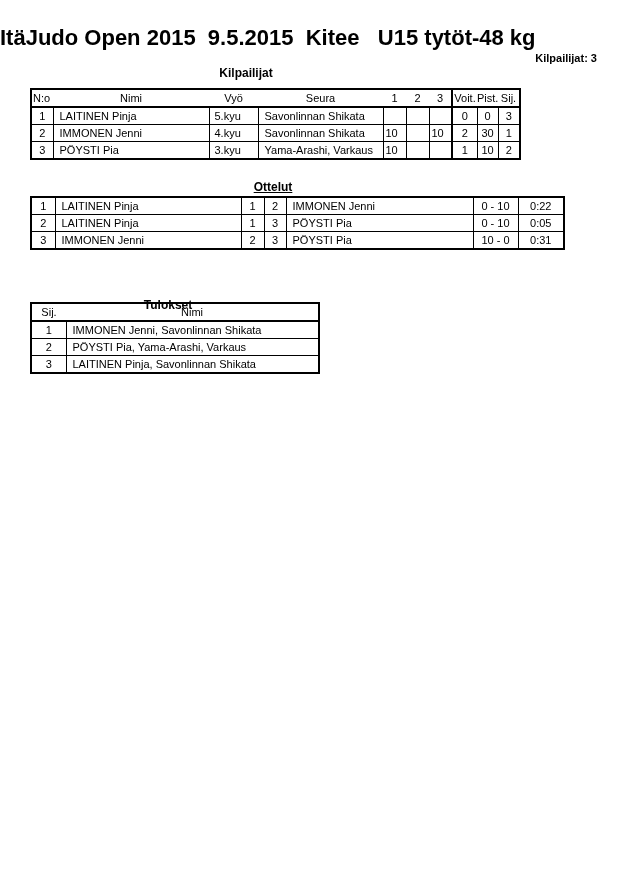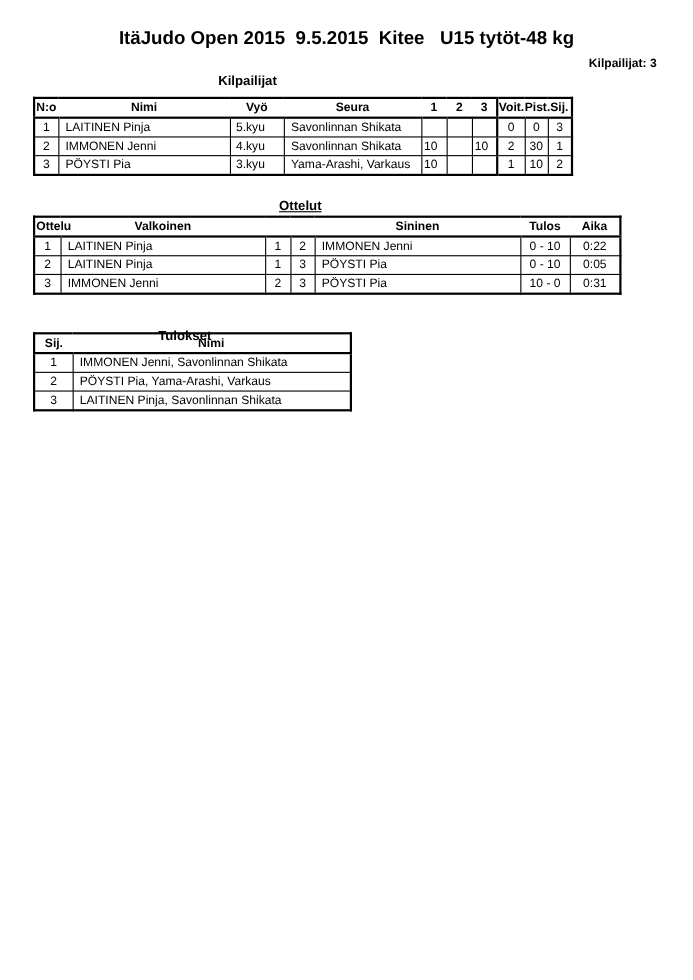--- a/index.html
+++ b/index.html
@@ -5,55 +5,55 @@
   html, body { margin: 0; padding: 0; }
   body {
     width: 630px; height: 891px;
     background: #ffffff;
     font-family: "Liberation Sans", sans-serif;
     color: #000000;
     position: relative;
   }
   .page-title {
     position: absolute;
-    top: 25px; left: 0; width: 630px;
+    top: 25px; left: 0; width: 502px;
     text-align: center;
-    font-size: 17px; font-weight: bold;
+    font-size: 22px; font-weight: bold;
     white-space: pre;
   }
   .competitor-count {
     position: absolute;
     top: 52px; right: 33px;
     font-size: 11px; font-weight: bold;
   }
   .section-title {
     position: absolute;
     transform: translateX(-50%);
     font-size: 12px; font-weight: bold;
     white-space: nowrap;
   }
-  #title-kilpailijat { left: 225px; top: 66px; }
+  #title-kilpailijat { left: 246px; top: 66px; }
   #title-ottelut    { left: 273px; top: 180px; text-decoration: underline; }
   #title-tulokset   { left: 168px; top: 298px; }
 
   table {
     position: absolute;
     border-collapse: collapse;
     table-layout: fixed;
     border: 2px solid #000;
     font-size: 11px;
   }
   #table-kilpailijat { left: 30px; top: 88px;  width: 489px; }
   #table-ottelut     { left: 30px; top: 196px; width: 533px; }
   #table-tulokset    { left: 30px; top: 302px; width: 288px; }
 
   th {
     border: none;
     border-bottom: 2px solid #000;
-    font-weight: bold;
+    font-weight: normal;
     height: 16px;
     padding: 0;
     text-align: center;
     white-space: nowrap;
     overflow: visible;
   }
   td {
     border: 1px solid #000;
     height: 16px;
     padding: 0;
@@ -146,29 +146,20 @@
   <colgroup>
     <col style="width:24px">
       <col style="width:186px">
       <col style="width:23px">
       <col style="width:22px">
     <col style="width:187px">
       <col style="width:45px">
       <col style="width:46px">
   </colgroup>
   <tbody>
-      <tr>
-    <th class="hleft">Ottelu</th>
-    <th>Valkoinen</th>
-    <th></th>
-    <th></th>
-    <th>Sininen</th>
-    <th>Tulos</th>
-    <th>Aika</th>
-  </tr>
   <tr>
     <td>1</td>
     <td class="left">LAITINEN Pinja</td>
     <td>1</td>
     <td>2</td>
     <td class="left">IMMONEN Jenni</td>
     <td>0 - 10</td>
     <td>0:22</td>
   </tr>
   <tr>

